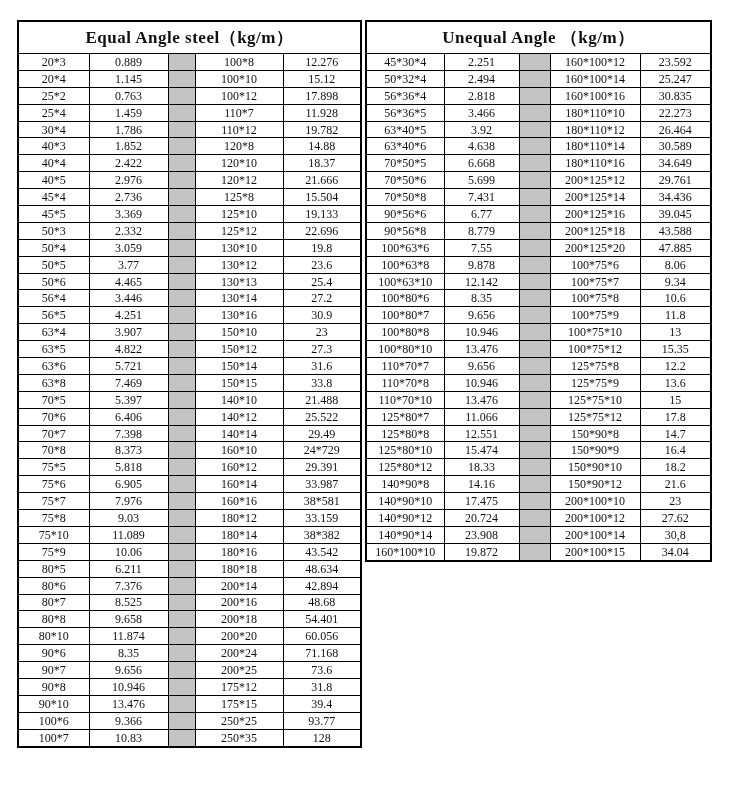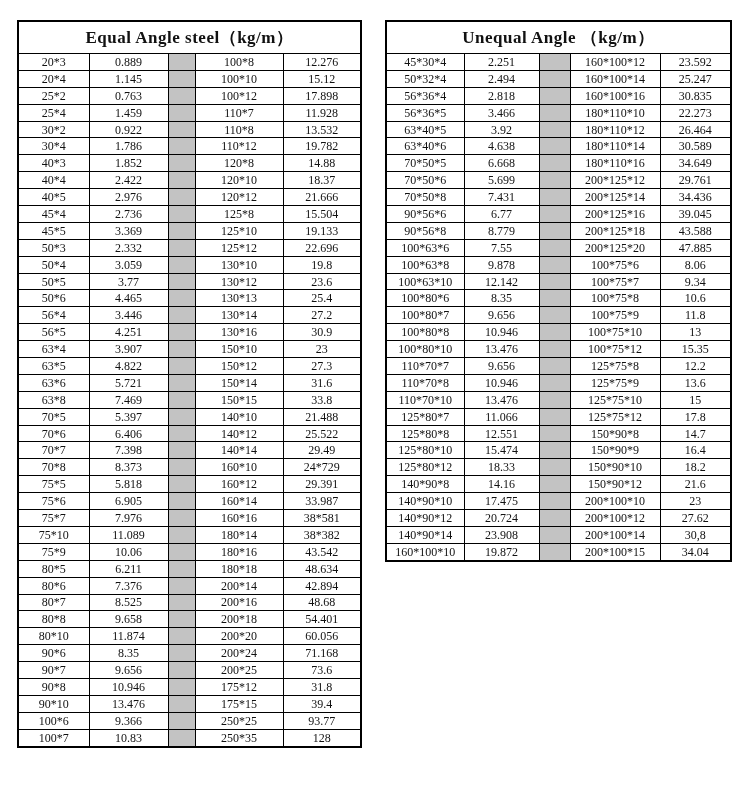--- a/index.html
+++ b/index.html
@@ -38,21 +38,21 @@
   table.angle-table th.title-cell {
     font-size: 17px;
     font-weight: bold;
     height: 31px;
     letter-spacing: 0.5px;
   }
   table.angle-table td.spacer {
     background: #c3c3c3;
   }
   #equal-table  { left: 17px;  top: 20px; width: 343px; }
-  #unequal-table{ left: 385px; top: 20px; width: 345px; }
+  #unequal-table{ left: 365px; top: 20px; width: 345px; }
 </style>
 </head>
 <body>
 
 <div class="page">
 
   <table class="angle-table" id="equal-table">
     <colgroup>
       <col style="width:71px">
         <col style="width:79px">
@@ -88,27 +88,20 @@
           <td>17.898</td>
         </tr>
         <tr>
           <td>25*4</td>
           <td>1.459</td>
           <td class="spacer"></td>
           <td>110*7</td>
           <td>11.928</td>
         </tr>
         <tr>
-          <td>30*2</td>
-          <td>0.922</td>
-          <td class="spacer"></td>
-          <td>110*8</td>
-          <td>13.532</td>
-        </tr>
-        <tr>
           <td>30*4</td>
           <td>1.786</td>
           <td class="spacer"></td>
           <td>110*12</td>
           <td>19.782</td>
         </tr>
         <tr>
           <td>40*3</td>
           <td>1.852</td>
           <td class="spacer"></td>
@@ -254,20 +247,27 @@
           <td class="spacer"></td>
           <td>160*14</td>
           <td>33.987</td>
         </tr>
         <tr>
           <td>75*7</td>
           <td>7.976</td>
           <td class="spacer"></td>
           <td>160*16</td>
           <td>38*581</td>
+        </tr>
+        <tr>
+          <td>75*8</td>
+          <td>9.03</td>
+          <td class="spacer"></td>
+          <td>180*12</td>
+          <td>33.159</td>
         </tr>
         <tr>
           <td>75*10</td>
           <td>11.089</td>
           <td class="spacer"></td>
           <td>180*14</td>
           <td>38*382</td>
         </tr>
         <tr>
           <td>75*9</td>

